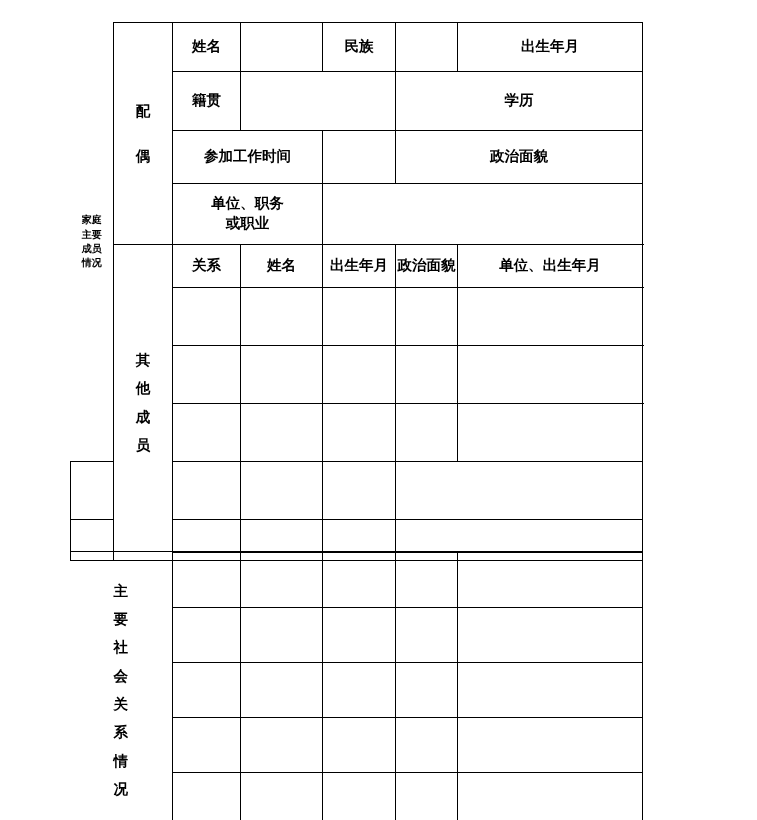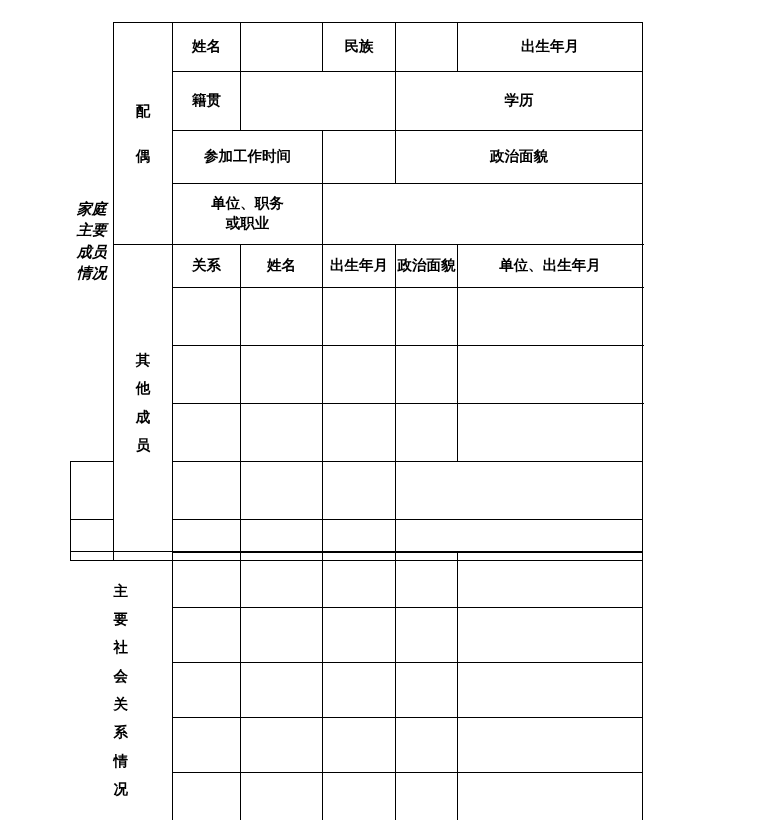--- a/index.html
+++ b/index.html
@@ -67,21 +67,21 @@
     top: 22px;
     width: 572px;
   }
   
   #lower {
     left: 70px;
     top: 552px;
     width: 572px;
   }
 
-  .lbl-upper span { font-size: 15px; line-height: 1.42; font-style: italic; }
+  .lbl-upper span { font-size: 10px; line-height: 1.42; }
   .lbl-lower span { font-size: 14.5px; line-height: 1.95; }
 
   .two-line { line-height: 1.35; }
   .two-line span { display: block; text-align: center; }
 
   
   #section-divider {
     position: absolute;
     left: 70px;
     top: 551px;

